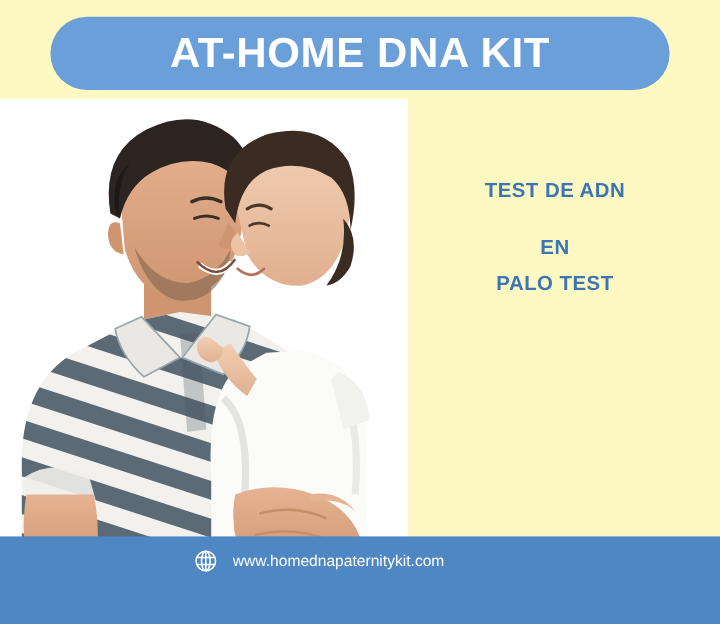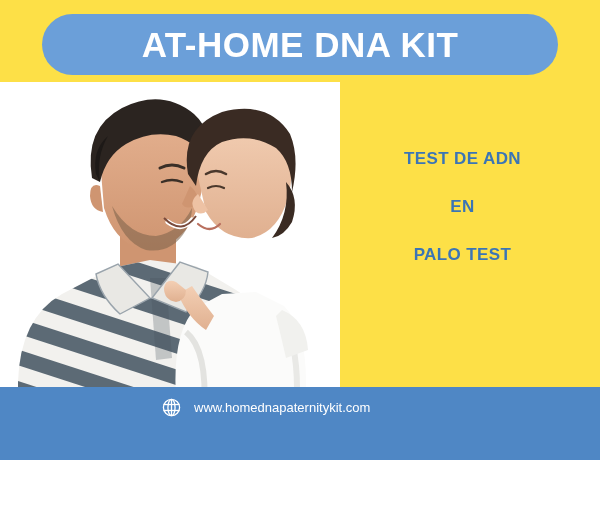--- a/index.html
+++ b/index.html
@@ -9,22 +9,22 @@
   body {
     width: 600px;
     height: 520px;
     background: #ffffff;
     font-family: "Liberation Sans", sans-serif;
     overflow: hidden;
   }
   #card {
     position: relative;
     width: 600px;
-    height: 460px;
-    background: #fde047;
+    height: 520px;
+    background: #fef9c3;
     overflow: hidden;
   }
 
   
   #header-banner {
     position: absolute;
     left: 42px;
     top: 14px;
     width: 516px;
     height: 61px;
@@ -73,21 +73,21 @@
   }
   .headline-line {
     color: #3b75b5;
     font-size: 17px;
     font-weight: bold;
     letter-spacing: 0.4px;
     line-height: 1;
     white-space: nowrap;
   }
   #headline-line-1 { margin-bottom: 31px; }
-  #headline-line-2 { margin-bottom: 31px; }
+  #headline-line-2 { margin-bottom: 13px; }
 
   
   #footer {
     position: absolute;
     left: 0;
     bottom: 0;
     width: 600px;
     height: 73px;
     background: #4f87c5;
   }

